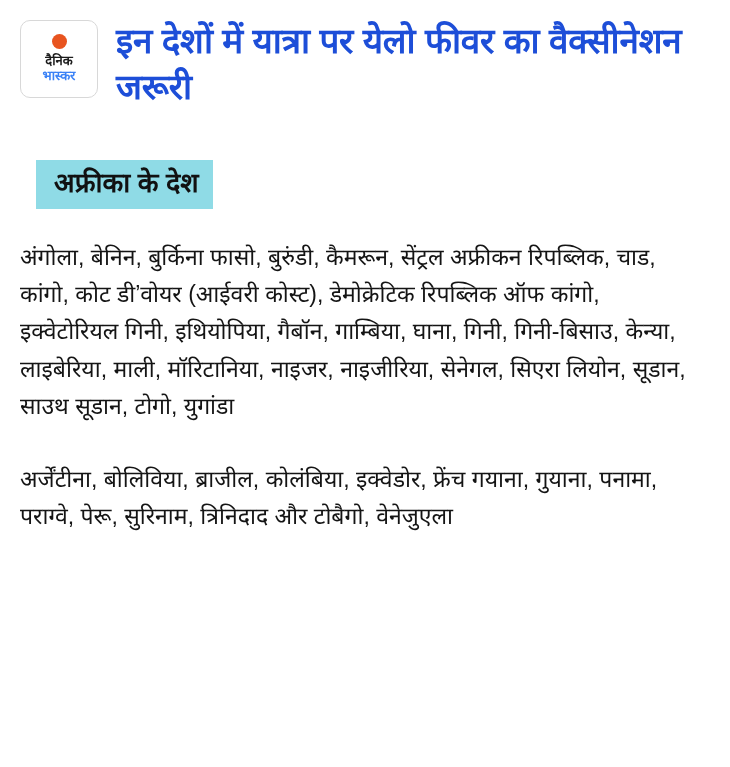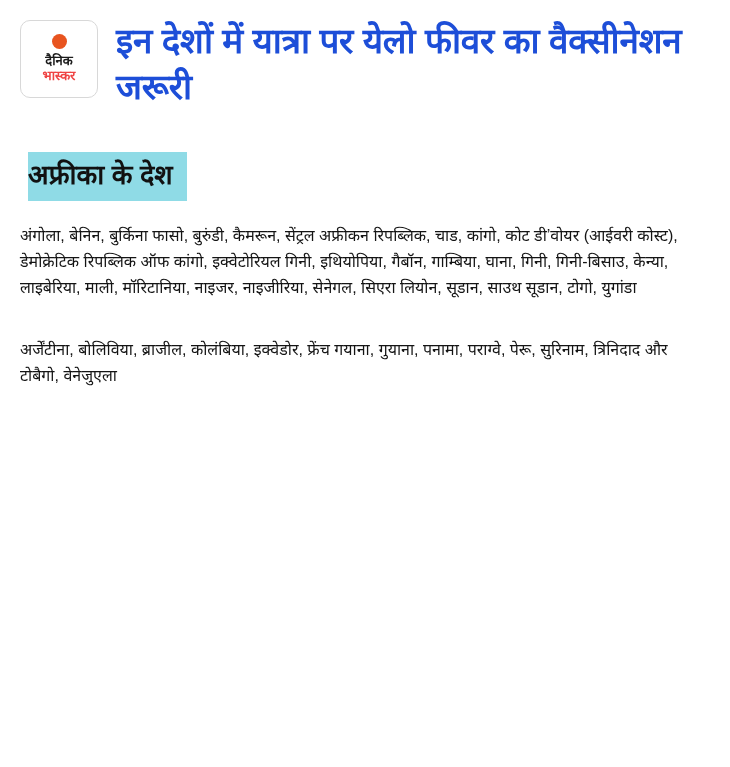--- a/index.html
+++ b/index.html
@@ -52,21 +52,21 @@
   .logo-line1 {
     font-size: 13px;
     font-weight: bold;
     color: #1b1b1b;
     line-height: 1.1;
     letter-spacing: 0px;
   }
   .logo-line2 {
     font-size: 13px;
     font-weight: bold;
-    color: #ef4444;
+    color: #3b82f6;
     line-height: 1.15;
   }
 
   .title-wrap {
     flex: 1;
     padding-left: 18px;
     padding-top: 2px;
   }
   .title {
     font-size: 35px;
@@ -80,32 +80,32 @@
   .section {
     padding: 0 20px;
   }
   .section-heading {
     display: inline-block;
     background: #8fdbe6;
     color: #111111;
     font-size: 27px;
     font-weight: bold;
     line-height: 1.28;
-    padding: 6px 14px 8px 0;
-    margin: 8px;
+    padding: 6px 14px 8px 18px;
+    margin: 16px;
     text-align: center;
   }
   .sec-africa {
     margin-top: 34px;
   }
   .sec-americas {
     margin-top: 36px;
   }
   .body-text {
-    font-size: 16px;
+    font-size: 23px;
     line-height: 1.62;
     color: #141414;
     margin-top: 14px;
     padding-right: 6px;
   }
   .body-text.americas {
   }
 </style>
 </head>
 <body>

